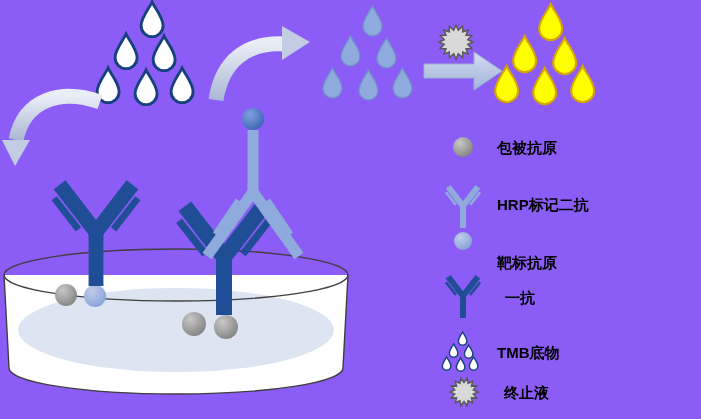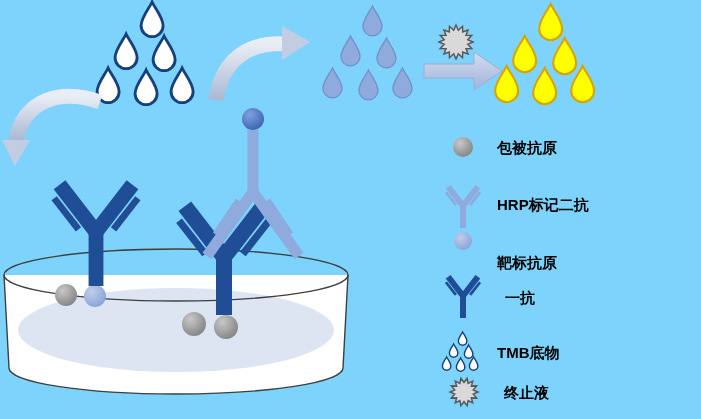--- a/index.html
+++ b/index.html
@@ -1,16 +1,16 @@
 <!DOCTYPE html>
 <html><head>
 <meta charset="utf-8">
 <style>
   html,body{margin:0;padding:0;background:#ffffff;}
-  .stage{position:relative;width:701px;height:419px;background:#7dd3fc;overflow:hidden;
+  .stage{position:relative;width:701px;height:419px;background:#8b5cf6;overflow:hidden;
          font-family:"Liberation Sans", sans-serif;}
   svg{display:block}
   
   .drop-dark  {fill:#ffffff;stroke:#17417e;stroke-width:2.6;}
   .drop-light {fill:#8faadc;stroke:#7191c9;stroke-width:1.4;}
   .drop-yellow{fill:#ffff00;stroke:#d9a400;stroke-width:1.8;}
   .drop-tiny  {fill:#ffffff;stroke:#17417e;stroke-width:3.4;}
   
   .swoosh{fill:none;stroke:url(#swooshGrad);stroke-width:15;}
   .arrowhead{fill:#c2cde3;}

